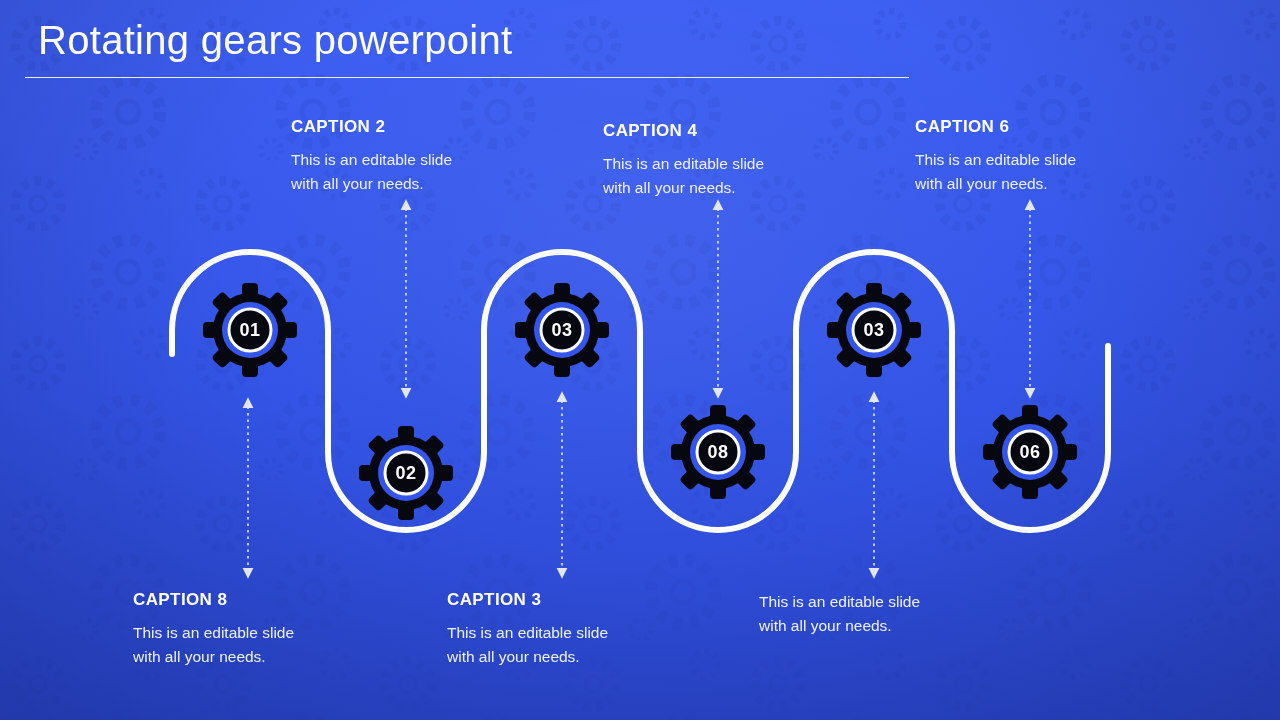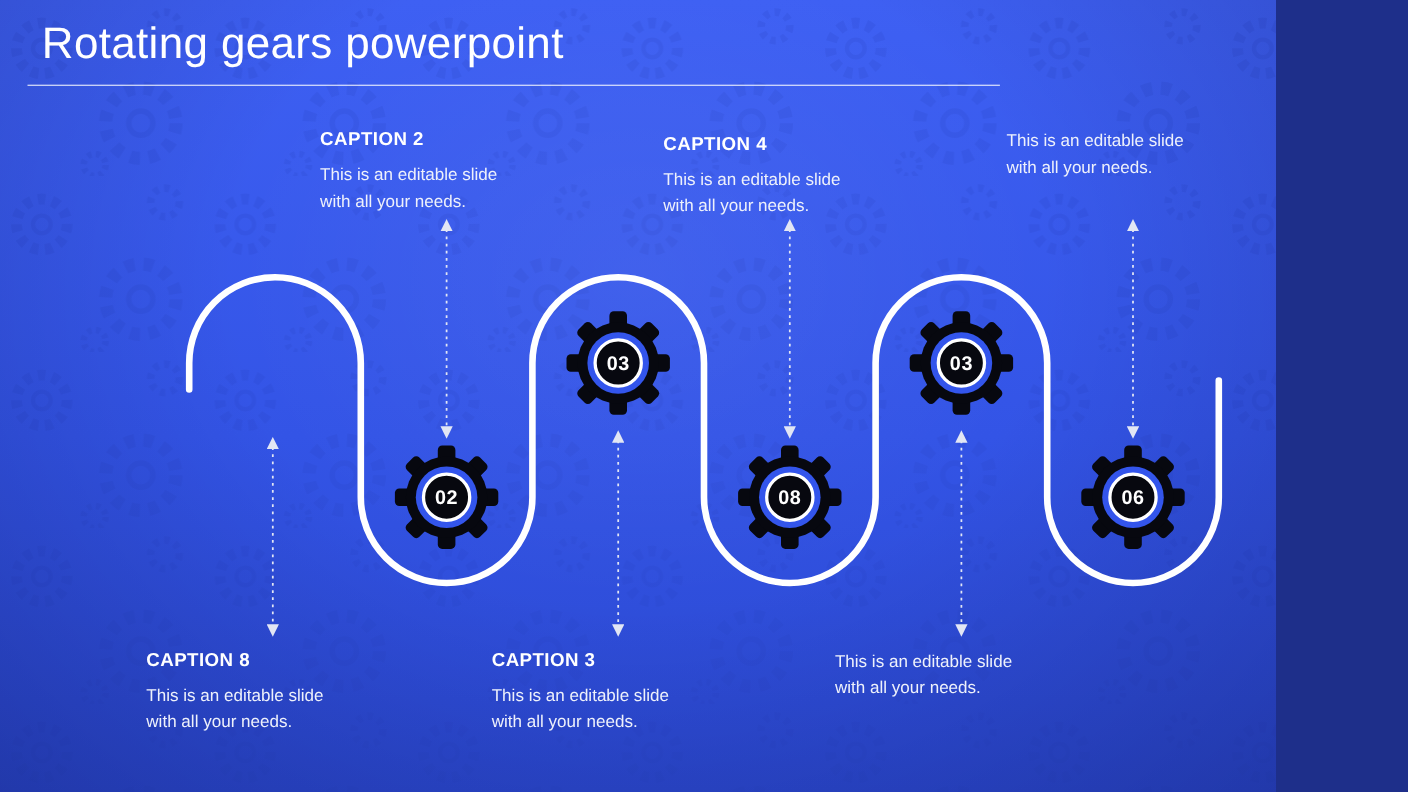--- a/index.html
+++ b/index.html
@@ -1,18 +1,18 @@
 <!DOCTYPE html>
 <html style="--bg-top: #3e60f3; --bg-mid: #3354e6; --bg-bottom: #2b48cf; --pattern: #2642c2; --flow-line: #ffffff; --arrow: #e2e6f4; --gear-body: #07080f; --gear-ring: #3355ec; --text: #ffffff;"><head>
 <meta charset="utf-8">
 <style>
   html, body { margin: 0; padding: 0; background: #1e2f8a; }
   .slide {
     position: relative;
-    width: 1160px;
+    width: 1280px;
     height: 720px;
     overflow: hidden;
     font-family: "Liberation Sans", sans-serif;
     background: linear-gradient(180deg, var(--bg-top, #3e60f3) 0%, var(--bg-mid, #3354e6) 55%, var(--bg-bottom, #2b48cf) 100%);
   }
   .bg-pattern { position: absolute; left: 0; top: 0; width: 1280px; height: 720px; }
   .vignette {
     position: absolute; inset: 0;
     background: radial-gradient(ellipse at 50% 35%, rgba(255,255,255,0.05) 0%, rgba(0,0,40,0.0) 45%, rgba(0,0,40,0.22) 100%);
   }
@@ -27,21 +27,21 @@
   }
   .flow { position: absolute; left: 0; top: 0; width: 1280px; height: 720px; }
   .gear { position: absolute; width: 96px; height: 96px; }
   .gear svg { position: absolute; inset: 0; }
   .gear-num {
     position: absolute; inset: 0;
     display: flex; align-items: center; justify-content: center;
     color: var(--text, #ffffff); font-size: 18px; font-weight: 700; letter-spacing: 0.5px;
   }
   .g1 { left: 202px; top: 282px; }
-  .g2 { left: 358px; top: 404px; }
+  .g2 { left: 358px; top: 425px; }
   .g3 { left: 514px; top: 282px; }
   .g4 { left: 670px; top: 404px; }
   .g5 { left: 826px; top: 282px; }
   .g6 { left: 982px; top: 404px; }
   .caption { position: absolute; width: 230px; color: var(--text, #ffffff); }
   .cap-title { font-size: 17px; font-weight: 700; letter-spacing: 0.4px; margin-bottom: 11px; }
   .cap-body { font-size: 15.5px; line-height: 1.55; color: #eef1fb; }
   .cap-1 { left: 133px; top: 590px; }
   .cap-2 { left: 291px; top: 117px; }
   .cap-3 { left: 447px; top: 590px; }
@@ -99,20 +99,26 @@
         <rect x="40" y="1" width="16" height="94" rx="4" transform="rotate(45 48 48)"></rect>
         <rect x="40" y="1" width="16" height="94" rx="4" transform="rotate(90 48 48)"></rect>
         <rect x="40" y="1" width="16" height="94" rx="4" transform="rotate(135 48 48)"></rect>
         <circle cx="48" cy="48" r="37"></circle>
       </g>
       <circle cx="48" cy="48" r="28" fill="var(--gear-ring, #3355ec)"></circle>
       <circle cx="48" cy="48" r="21" fill="var(--gear-body, #07080f)" stroke="#ffffff" stroke-width="3"></circle>
     </symbol>
   </svg>
 
+  <div class="gear g1">
+    <svg viewBox="0 0 96 96">
+        <use href="#gear-shape"></use>
+      </svg>
+    <span class="gear-num">01</span>
+  </div>
   <div class="gear g2">
     <svg viewBox="0 0 96 96">
         <use href="#gear-shape"></use>
       </svg>
     <span class="gear-num">02</span>
   </div>
   <div class="gear g3">
     <svg viewBox="0 0 96 96">
         <use href="#gear-shape"></use>
       </svg>
@@ -165,19 +171,20 @@
       <div>with all your needs.</div>
     </div>
   </div>
   <div class="caption cap-5">
     <div class="cap-body">
       <div>This is an editable slide</div>
       <div>with all your needs.</div>
     </div>
   </div>
   <div class="caption cap-6">
+    <div class="cap-title">CAPTION 6</div>
     <div class="cap-body">
       <div>This is an editable slide</div>
       <div>with all your needs.</div>
     </div>
   </div>
 
 </div>
 
 </body></html>

